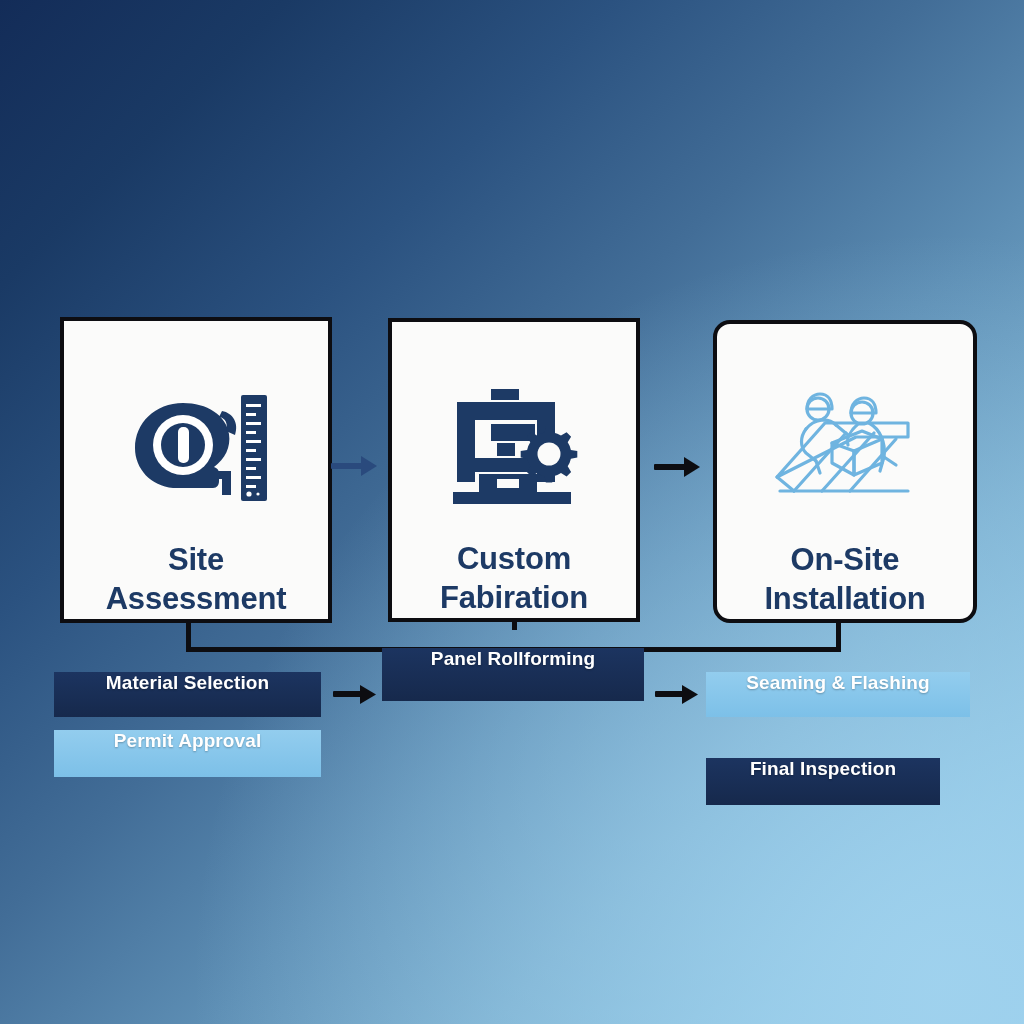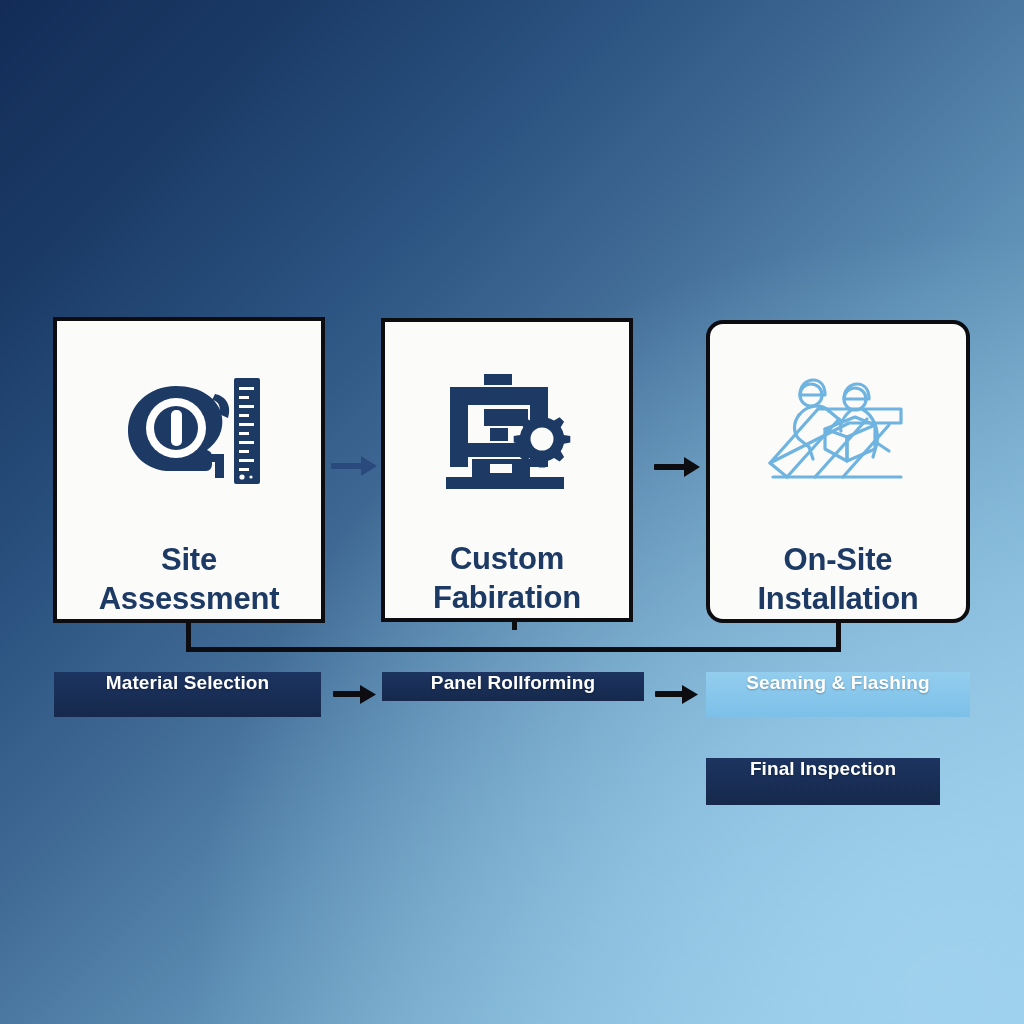--- a/index.html
+++ b/index.html
@@ -33,21 +33,22 @@
 
   
   .card {
     position: absolute;
     background: #fbfbfa;
     border: 4px solid #0d0d11;
     box-sizing: border-box;
     display: flex;
     flex-direction: column;
     align-items: center;
-    justify-content: space-between;
+    justify-content: flex-end;
+    margin-left: 7px;
   }
   .card-icon {
     margin-top: 46px;
     width: 150px;
     height: 125px;
     display: flex;
     align-items: center;
     justify-content: center;
   }
   .card-title {
@@ -256,31 +257,34 @@
 
   <div class="bracket-stem" style="left:186px; top:621px; height:10px;"></div>
   <div class="bracket-stem" style="left:512px; top:620px; height:10px;"></div>
   <div class="bracket-stem" style="left:836px; top:621px; height:10px;"></div>
 
   <div class="bracket" style="left:186px; top:628px; width:655px; height:24px;"></div>
 
   <div class="bar dark" style="left:54px; top:672px; width:267px; height:45px;">
     <span>Material Selection</span>
   </div>
+  <div class="bar light" style="left:54px; top:730px; width:267px; height:47px;">
+    <span>Permit Approval</span>
+  </div>
 
   <div class="bar-arrow" style="left:333px; top:682px;">
     <svg viewBox="0 0 46 26" width="46" height="26" aria-hidden="true">
       <g fill="#0d0d11">
         <rect x="0" y="9" width="31" height="6" rx="1"></rect>
         <path d="M27 3 L 43 12.5 L 27 22 Z"></path>
       </g>
     </svg>
   </div>
 
-  <div class="bar dark" style="left:382px; top:672px; width:262px; height:29px;">
+  <div class="bar dark" style="left:382px; top:648px; width:262px; height:53px;">
     <span>Panel Rollforming</span>
   </div>
 
   <div class="bar-arrow" style="left:655px; top:682px;">
     <svg viewBox="0 0 46 26" width="46" height="26" aria-hidden="true">
       <g fill="#0d0d11">
         <rect x="0" y="9" width="31" height="6" rx="1"></rect>
         <path d="M27 3 L 43 12.5 L 27 22 Z"></path>
       </g>
     </svg>

